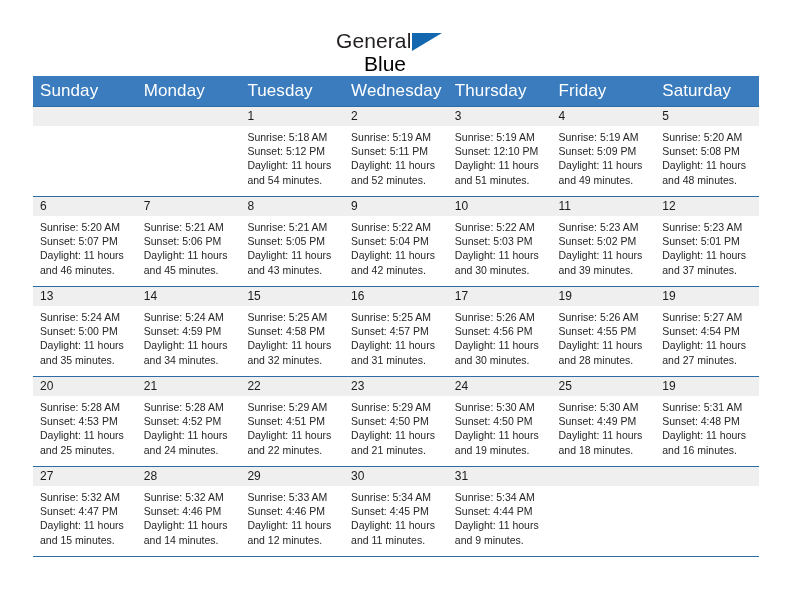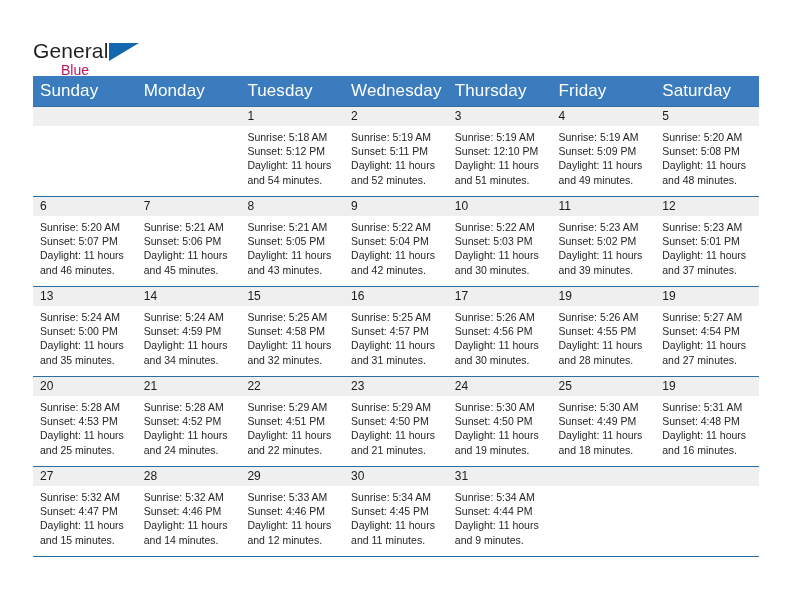--- a/index.html
+++ b/index.html
@@ -20,42 +20,42 @@
     width: 792px;
     height: 612px;
     box-sizing: border-box;
     padding: 0 33px;
   }
 
   
   .header {
     display: flex;
     align-items: flex-start;
-    justify-content: flex-start;
-    padding-top: 40px;
+    justify-content: center;
+    padding-top: 30px;
     height: 72px;
     box-sizing: border-box;
   }
 
   .logo {
     position: relative;
     width: 120px;
     height: 48px;
     line-height: 1;
   }
   .logo-general {
     font-size: 21px;
     color: #231f20;
     letter-spacing: 0.1px;
     display: block;
     height: 22px;
   }
   .logo-blue {
-    font-size: 14px;
-    color: #be185d;
+    font-size: 21px;
+    color: #000000;
     display: block;
     margin-left: 28px;
     margin-top: 1px;
   }
   .logo-tri {
     position: absolute;
     left: 76px;
     top: 3px;
     width: 0;
     height: 0;

